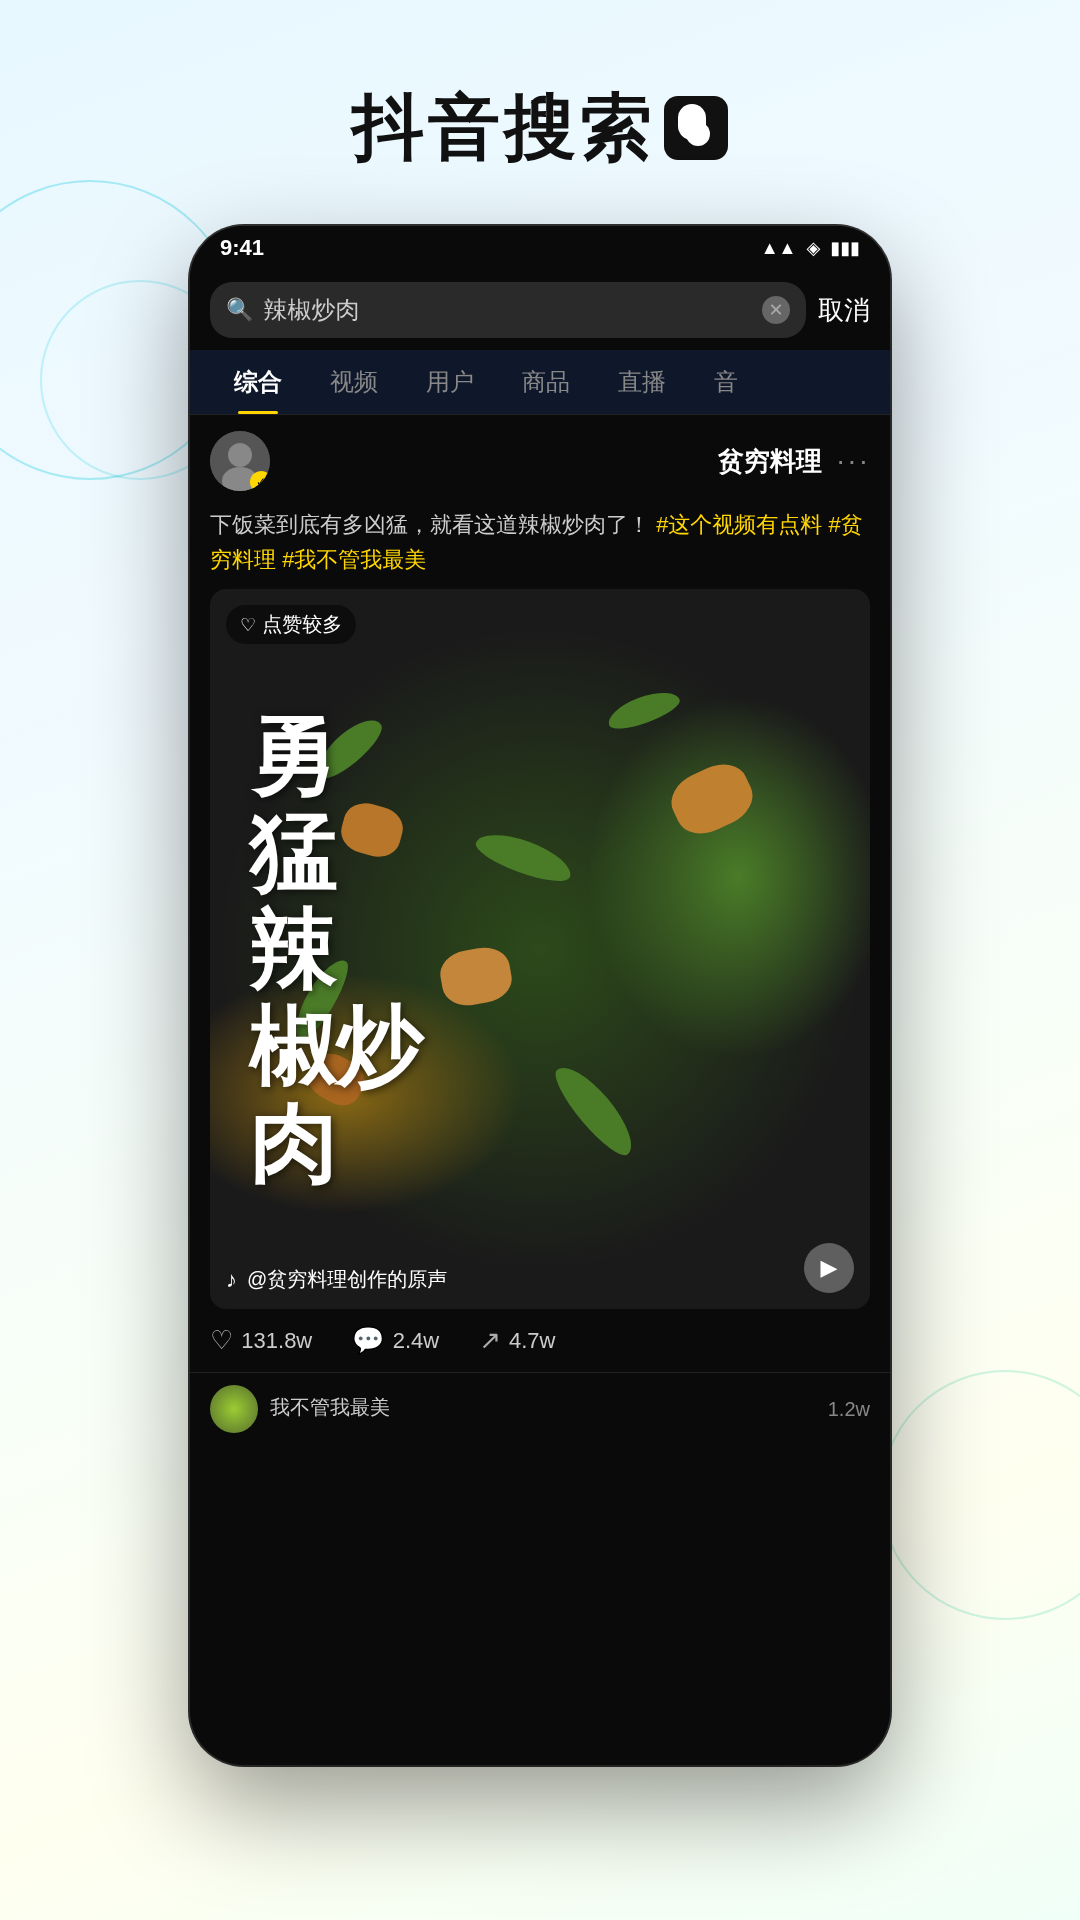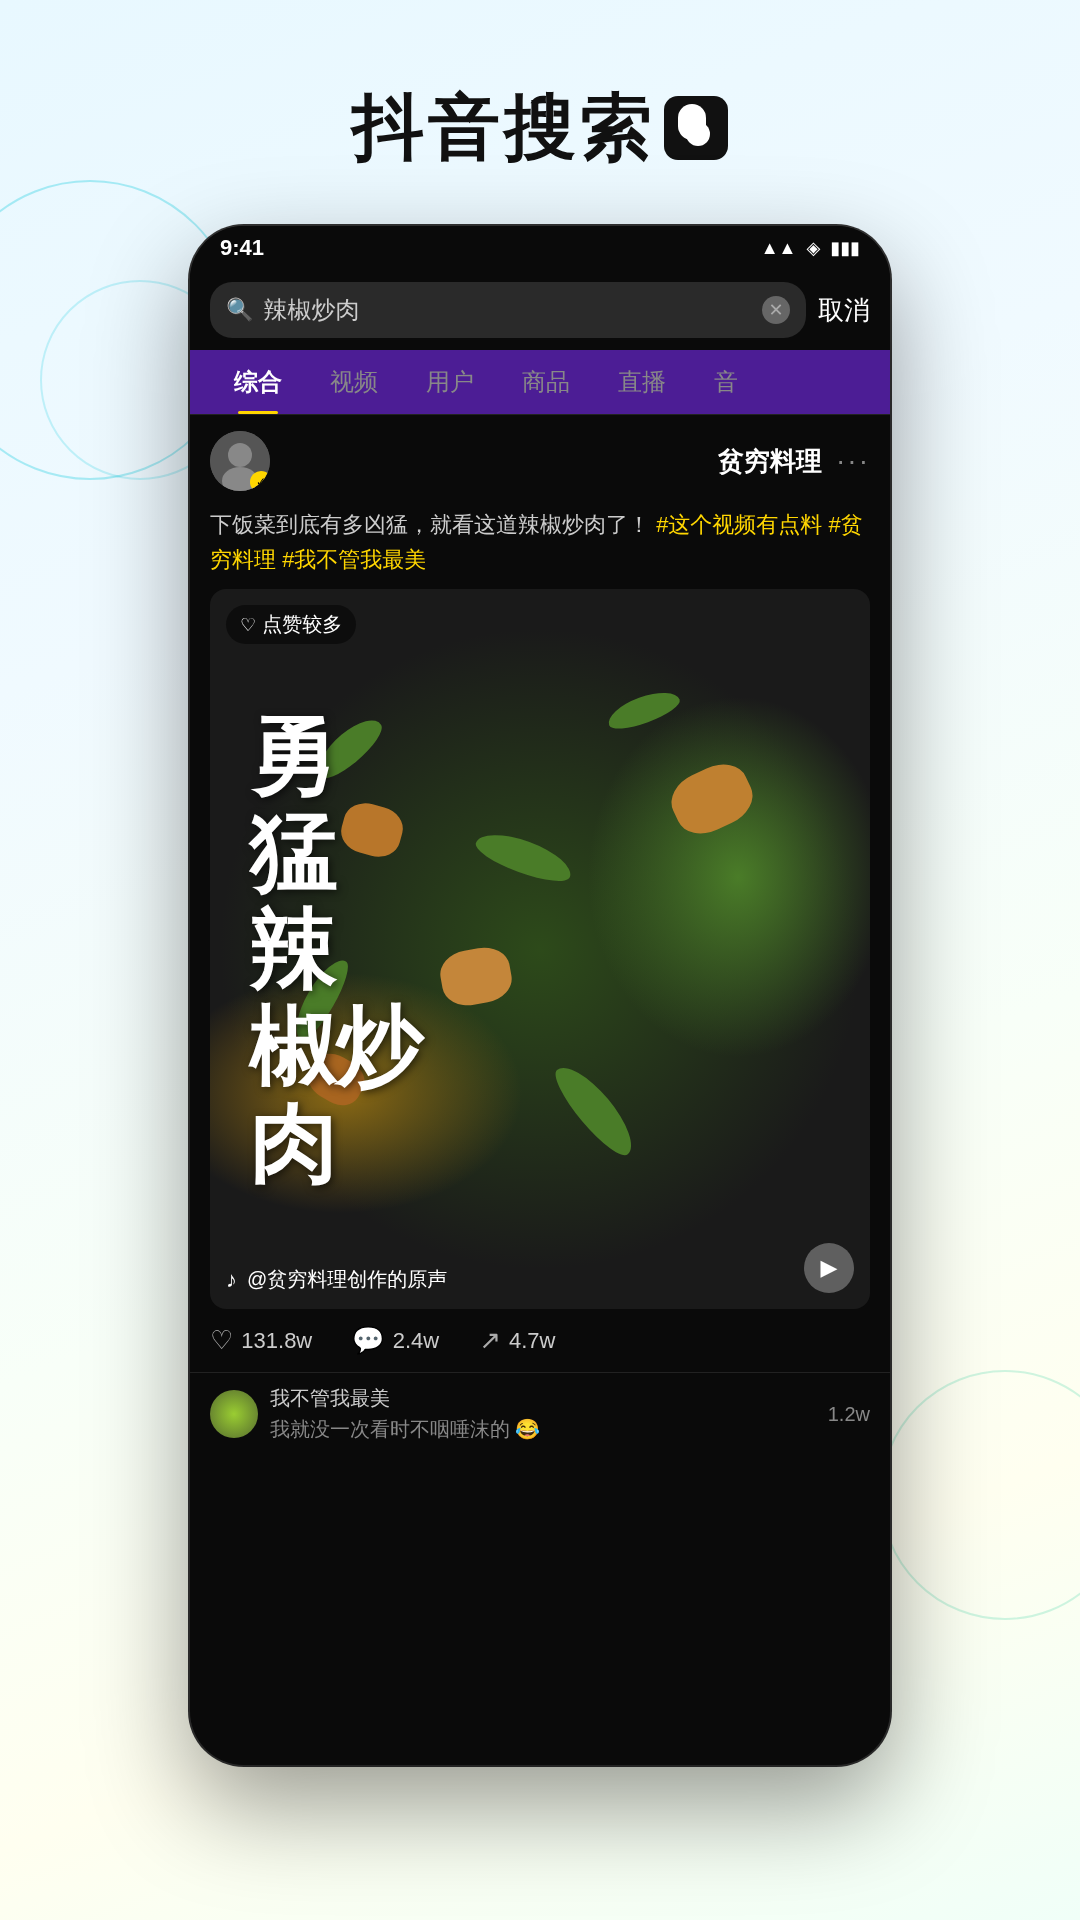--- a/index.html
+++ b/index.html
@@ -174,21 +174,21 @@
     }
 
     .cancel-btn {
       color: white;
       font-size: 26px;
       white-space: nowrap;
     }
 
     
     .tabs {
-      background: #4c1d95;
+      background: #0f172a;
       display: flex;
       padding: 0 20px;
       border-bottom: 1px solid #222;
       align-items: center;
     }
 
     .tab {
       color: #888;
       font-size: 24px;
       padding: 16px 24px;
@@ -586,20 +586,19 @@
         <div class="stat-item">
           <span class="stat-icon">↗</span>
           <span class="stat-num">4.7w</span>
         </div>
       </div>
 
       <div class="comment-preview">
         <div class="comment-avatar"></div>
         <div class="comment-texts">
           <div class="comment-name">我不管我最美</div>
-          <div class="comment-body">我就没一次看时不咽唾沫的 😂</div>
         </div>
         <span class="comment-likes">1.2w</span>
       </div>
 
     </div>
   </div>
 </div>
 
 </body></html>

